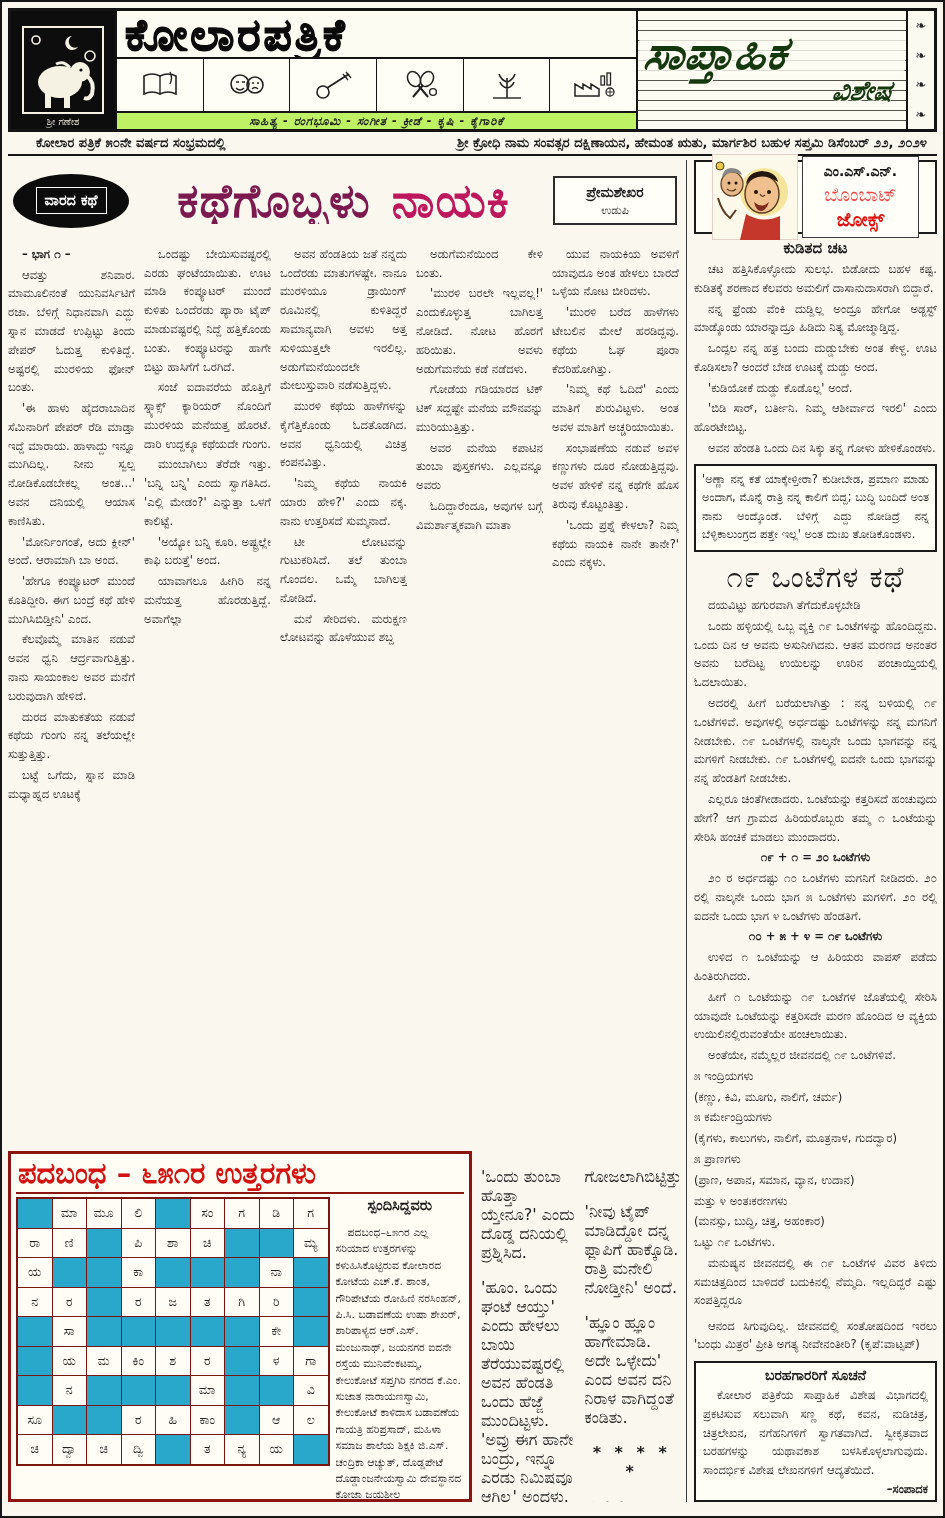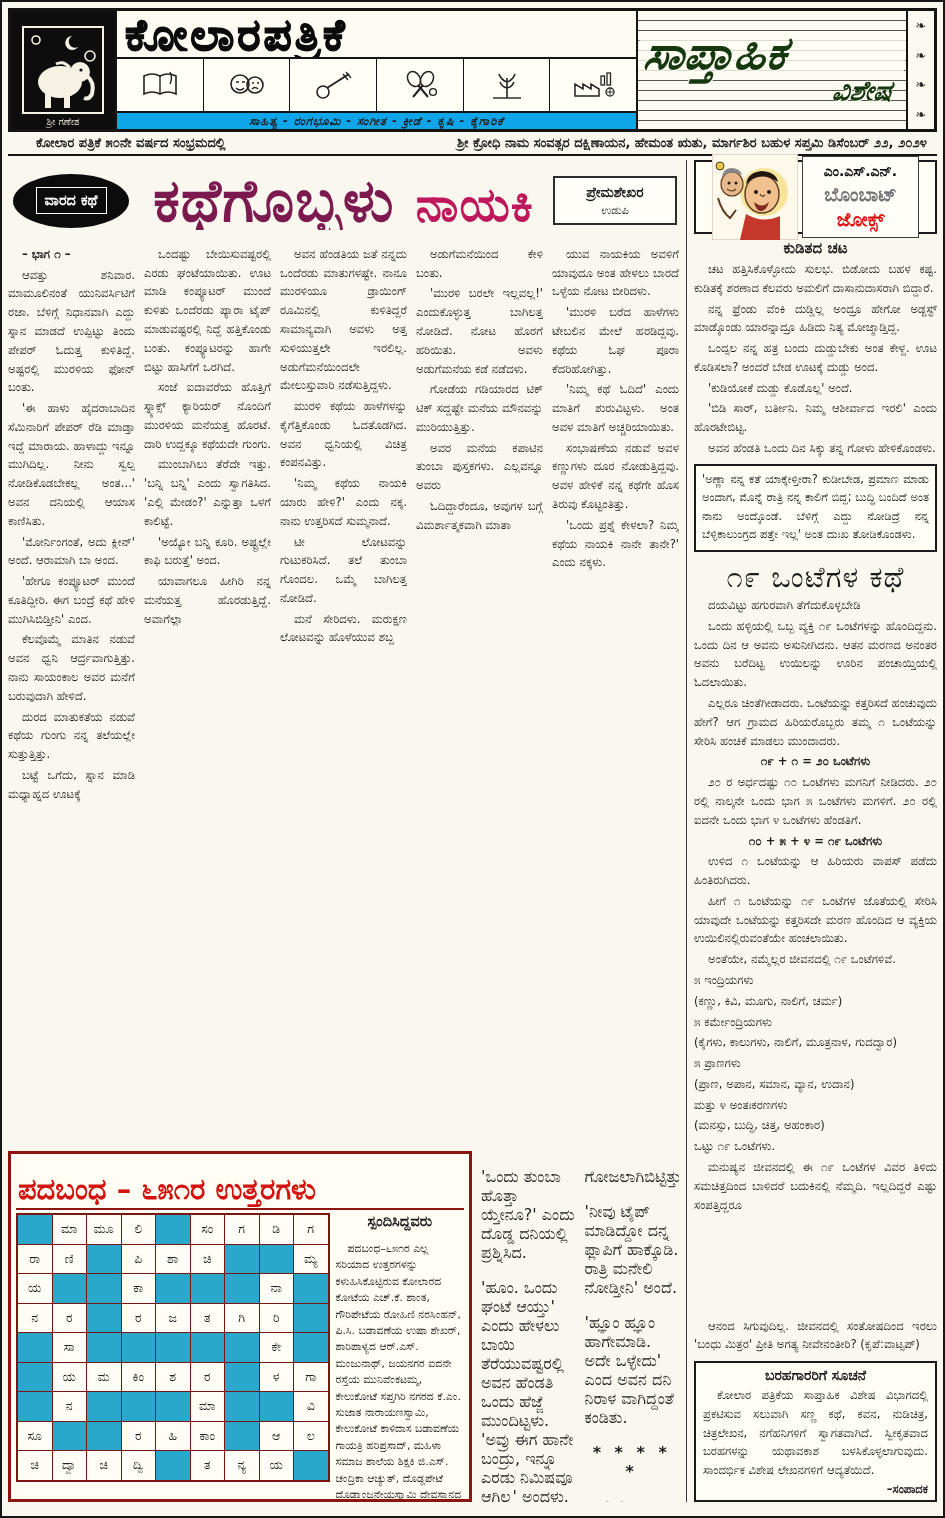--- a/index.html
+++ b/index.html
@@ -11,70 +11,70 @@
   .logo-block{width:104px;background:#0d0d0d;color:#fff;display:flex;flex-direction:column;align-items:center;justify-content:flex-end;border-right:2px solid #141414;}
   .logo-block svg{display:block;}
   .logo-cap{font-size:10px;line-height:1.1;padding-bottom:2px;color:#f3f0e2;}
   .mast-center{flex:1;display:flex;flex-direction:column;min-width:0;border-right:2px solid #141414;}
   .np-title{font-size:44px;font-weight:900;letter-spacing:3px;line-height:1.0;padding:2px 6px 0 8px;color:#0b0b0b;
             -webkit-text-stroke:1px #0b0b0b;white-space:nowrap;overflow:hidden;}
   .icon-strip{flex:1;display:flex;border-top:2px solid #141414;}
   .icon-cell{flex:1;border-right:1.5px solid #141414;display:flex;align-items:center;justify-content:center;background:#fffef6;}
   .icon-cell:last-child{border-right:none;}
   .fields-strip{border-top:2px solid #141414;font-size:11.5px;font-weight:bold;font-style:italic;text-align:center;
-                letter-spacing:1px;padding:1px 0;background:#0ea5e9;}
+                letter-spacing:1px;padding:1px 0;background:#bef264;}
   .weekly-block{width:268px;position:relative;background:repeating-linear-gradient(#fdfcf3 0 9px,#55534a 9px 10px);display:flex;flex-direction:column;justify-content:center;overflow:hidden;}
   .weekly1{font-size:46px;font-weight:900;font-style:italic;color:#16380f;line-height:0.9;transform:skewX(-6deg);
            text-shadow:1px 1px 0 #fdfcf3,-1px -1px 0 #fdfcf3;padding-left:6px;background:#fdfcf3cc;}
   .weekly2{font-size:27px;font-weight:900;font-style:italic;color:#16380f;text-align:right;padding-right:14px;
            text-shadow:1px 1px 0 #fdfcf3,-1px -1px 0 #fdfcf3;transform:skewX(-6deg);}
   .ornament{width:26px;border-left:2px solid #141414;display:flex;flex-direction:column;align-items:center;justify-content:space-around;
             font-size:13px;color:#242424;background:#fbfaf0;}
   .dateline{display:flex;justify-content:space-between;align-items:center;font-size:13px;font-weight:bold;padding:3px 10px 2px 28px;}
   .rule{border-bottom:2.5px solid #141414;margin:1px 0 4px 0;}
   
   .bodywrap{display:flex;height:1342px;}
   .mainarea{flex:1;min-width:0;padding-right:7px;display:flex;flex-direction:column;}
   .rail{width:243px;border-left:1.5px solid #3a3a3a;padding-left:7px;display:flex;flex-direction:column;}
   
   .hl-row{display:flex;align-items:center;height:82px;}
   .badge-wrap{width:126px;display:flex;justify-content:center;}
   .badge{background:#0c0c0c;border-radius:50%;width:116px;height:54px;display:flex;align-items:center;justify-content:center;}
   .badge-inner{border:1.5px solid #fff;padding:4px 8px;color:#fff;font-size:14.5px;font-weight:bold;white-space:nowrap;}
   .headline{flex:1;text-align:center;white-space:nowrap;overflow:hidden;line-height:1;}
-  .hl1{font-size:59px;font-weight:900;color:#7c1a50;letter-spacing:1px;}
+  .hl1{font-size:47px;font-weight:900;color:#7c1a50;letter-spacing:1px;}
   .hl2{font-size:47px;font-weight:900;color:#be185d;margin-left:16px;letter-spacing:1px;}
   .byline-box{border:2px solid #2c2c2c;background:#fffef8;text-align:center;padding:6px 8px;margin-right:2px;width:104px;}
   .byline-name{font-size:14px;font-weight:bold;}
   .byline-place{font-size:11px;margin-top:3px;}
   
   .cols{display:flex;gap:9px;height:905px;overflow:hidden;margin-top:3px;}
   .col{flex:1;min-width:0;overflow:hidden;}
   .col p,.rail p{font-size:11.6px;line-height:1.62;text-align:justify;text-indent:14px;margin:0 0 2px 0;}
   .part{font-size:12px;font-weight:bold;text-align:center;text-indent:0;margin:2px 0 6px 0;}
   p.stars{text-align:center;text-indent:0;letter-spacing:4px;font-weight:bold;}
   p.center{text-align:center;text-indent:0;font-weight:bold;}
   p.noind{text-indent:0;}
   
   .bottomrow{display:flex;gap:9px;height:352px;margin-top:3px;overflow:hidden;}
   .cw-box{width:464px;border:3.5px solid #8c1511;background:#fffdf4;padding:3px 5px;box-sizing:border-box;overflow:hidden;}
-  .cw-title{font-size:29px;font-weight:900;color:#d31310;border-bottom:2.5px solid #8c1511;line-height:1.15;padding:0 2px 2px 2px;white-space:nowrap;overflow:hidden;margin-top:16px;}
+  .cw-title{font-size:29px;font-weight:900;color:#d31310;border-bottom:2.5px solid #8c1511;line-height:1.15;padding:0 2px 2px 2px;white-space:nowrap;overflow:hidden;}
   .cw-flex{display:flex;gap:6px;margin-top:3px;}
   .cwgrid{display:grid;grid-template-columns:repeat(9,33.5px);grid-auto-rows:28.5px;border:2px solid #7b150f;background:#7b150f;gap:1px;height:max-content;}
   .cw{background:#fffdf6;display:flex;align-items:center;justify-content:center;font-size:12.5px;color:#222;}
   .cw.filled{background:#2aa8cc;}
   .resp{flex:1;min-width:0;}
   .resp-h{font-size:14.5px;font-weight:bold;text-align:center;margin:0 0 2px 0;}
   .resp p{font-size:10.8px;line-height:1.52;}
   .minicol{flex:1;min-width:0;overflow:hidden;}
   
   .jokes-box{border:2.5px solid #1a1a1a;background:#fffef6;display:flex;align-items:center;gap:4px;padding:16px;height:74px;box-sizing:border-box;}
   .jokes-titles{border:1.5px solid #3c3c3c;flex:1;text-align:center;padding:6px 2px;background:#fffef9;}
   .jt-author{font-size:14px;font-weight:bold;color:#111;}
-  .jt-1{font-size:19px;font-weight:700;color:#737373;margin-top:3px;}
+  .jt-1{font-size:19px;font-weight:400;color:#ef4444;margin-top:3px;}
   .jt-2{font-size:19px;font-weight:900;color:#e01310;margin-top:2px;}
   .sec-h{font-size:15px;font-weight:bold;text-align:center;margin:5px 0 3px 0;}
   .quote-box{border:2px solid #1a1a1a;padding:4px 6px;margin:4px 0;background:#fffef6;}
   .quote-box p{text-indent:0;font-size:11.4px;}
   .camel-h{font-size:29px;font-weight:400;text-align:center;letter-spacing:1px;margin:6px 0 4px 0;line-height:1.05;}
   .camel-body{flex:1;overflow:hidden;}
   .closing{margin-top:2px;}
   .notice-box{border:2.5px solid #1a1a1a;background:#fffef6;padding:4px 7px;margin-top:5px;}
   .notice-h{font-size:14px;font-weight:bold;text-align:center;margin-bottom:2px;}
   .notice-box p{font-size:11.6px;text-indent:14px;}
@@ -387,20 +387,21 @@
         </div>
 
       <div class="quote-box">
         <p class="noind">'ಅಣ್ಣಾ ನನ್ನ ಕತೆ ಯಾಕ್ಕೇಳ್ತೀರಾ? ಕುಡೀಬೇಡ, ಪ್ರಮಾಣ ಮಾಡು ಅಂದಾಗ, ಮೊನ್ನೆ ರಾತ್ರಿ ನನ್ನ ಕಾಲಿಗೆ ಬಿದ್ದ; ಬುದ್ಧಿ ಬಂದಿದೆ ಅಂತ ನಾನು ಅಂದ್ಕೊಂಡೆ. ಬೆಳಿಗ್ಗೆ ಎದ್ದು ನೋಡಿದ್ರೆ ನನ್ನ ಬೆಳ್ಳಿಕಾಲುಂಗ್ರದ ಪತ್ತೇ ಇಲ್ಲ' ಅಂತ ದುಃಖ ತೋಡಿಕೊಂಡಳು.</p>
       </div>
 
       <div class="camel-h">೧೯ ಒಂಟೆಗಳ ಕಥೆ</div>
       <div class="camel-body">
           <p>ದಯವಿಟ್ಟು ಹಗುರವಾಗಿ ತೆಗೆದುಕೊಳ್ಳಬೇಡಿ</p>
           <p>ಒಂದು ಹಳ್ಳಿಯಲ್ಲಿ ಒಬ್ಬ ವ್ಯಕ್ತಿ ೧೯ ಒಂಟೆಗಳನ್ನು ಹೊಂದಿದ್ದನು. ಒಂದು ದಿನ ಆ ಅವನು ಅಸುನೀಗಿದನು. ಆತನ ಮರಣದ ಅನಂತರ ಅವನು ಬರೆದಿಟ್ಟ ಉಯಿಲನ್ನು ಊರಿನ ಪಂಚಾಯ್ತಿಯಲ್ಲಿ ಓದಲಾಯಿತು.</p>
+          <p>ಅದರಲ್ಲಿ ಹೀಗೆ ಬರೆಯಲಾಗಿತ್ತು : ನನ್ನ ಬಳಿಯಲ್ಲಿ ೧೯ ಒಂಟೆಗಳಿವೆ. ಅವುಗಳಲ್ಲಿ ಅರ್ಧದಷ್ಟು ಒಂಟೆಗಳನ್ನು ನನ್ನ ಮಗನಿಗೆ ನೀಡಬೇಕು. ೧೯ ಒಂಟೆಗಳಲ್ಲಿ ನಾಲ್ಕನೇ ಒಂದು ಭಾಗವನ್ನು ನನ್ನ ಮಗಳಿಗೆ ನೀಡಬೇಕು. ೧೯ ಒಂಟೆಗಳಲ್ಲಿ ಐದನೇ ಒಂದು ಭಾಗವನ್ನು ನನ್ನ ಹೆಂಡತಿಗೆ ನೀಡಬೇಕು.</p>
           <p>ಎಲ್ಲರೂ ಚಿಂತೆಗೀಡಾದರು. ಒಂಟೆಯನ್ನು ಕತ್ತರಿಸದೆ ಹಂಚುವುದು ಹೇಗೆ? ಆಗ ಗ್ರಾಮದ ಹಿರಿಯರೊಬ್ಬರು ತಮ್ಮ ೧ ಒಂಟೆಯನ್ನು ಸೇರಿಸಿ ಹಂಚಿಕೆ ಮಾಡಲು ಮುಂದಾದರು.</p>
           <p class="center">೧೯ + ೧ = ೨೦ ಒಂಟೆಗಳು</p>
           <p>೨೦ ರ ಅರ್ಧದಷ್ಟು ೧೦ ಒಂಟೆಗಳು ಮಗನಿಗೆ ನೀಡಿದರು. ೨೦ ರಲ್ಲಿ ನಾಲ್ಕನೇ ಒಂದು ಭಾಗ ೫ ಒಂಟೆಗಳು ಮಗಳಿಗೆ. ೨೦ ರಲ್ಲಿ ಐದನೇ ಒಂದು ಭಾಗ ೪ ಒಂಟೆಗಳು ಹೆಂಡತಿಗೆ.</p>
           <p class="center">೧೦ + ೫ + ೪ = ೧೯ ಒಂಟೆಗಳು</p>
           <p>ಉಳಿದ ೧ ಒಂಟೆಯನ್ನು ಆ ಹಿರಿಯರು ವಾಪಸ್ ಪಡೆದು ಹಿಂತಿರುಗಿದರು.</p>
           <p>ಹೀಗೆ ೧ ಒಂಟೆಯನ್ನು ೧೯ ಒಂಟೆಗಳ ಜೊತೆಯಲ್ಲಿ ಸೇರಿಸಿ ಯಾವುದೇ ಒಂಟೆಯನ್ನು ಕತ್ತರಿಸದೇ ಮರಣ ಹೊಂದಿದ ಆ ವ್ಯಕ್ತಿಯ ಉಯಿಲಿನಲ್ಲಿರುವಂತೆಯೇ ಹಂಚಲಾಯಿತು.</p>
           <p>ಅಂತೆಯೇ, ನಮ್ಮೆಲ್ಲರ ಜೀವನದಲ್ಲಿ ೧೯ ಒಂಟೆಗಳಿವೆ.</p>
           <p class="noind">೫ ಇಂದ್ರಿಯಗಳು</p>
           <p class="noind">(ಕಣ್ಣು, ಕಿವಿ, ಮೂಗು, ನಾಲಿಗೆ, ಚರ್ಮ)</p>
           <p class="noind">೫ ಕರ್ಮೇಂದ್ರಿಯಗಳು</p>

